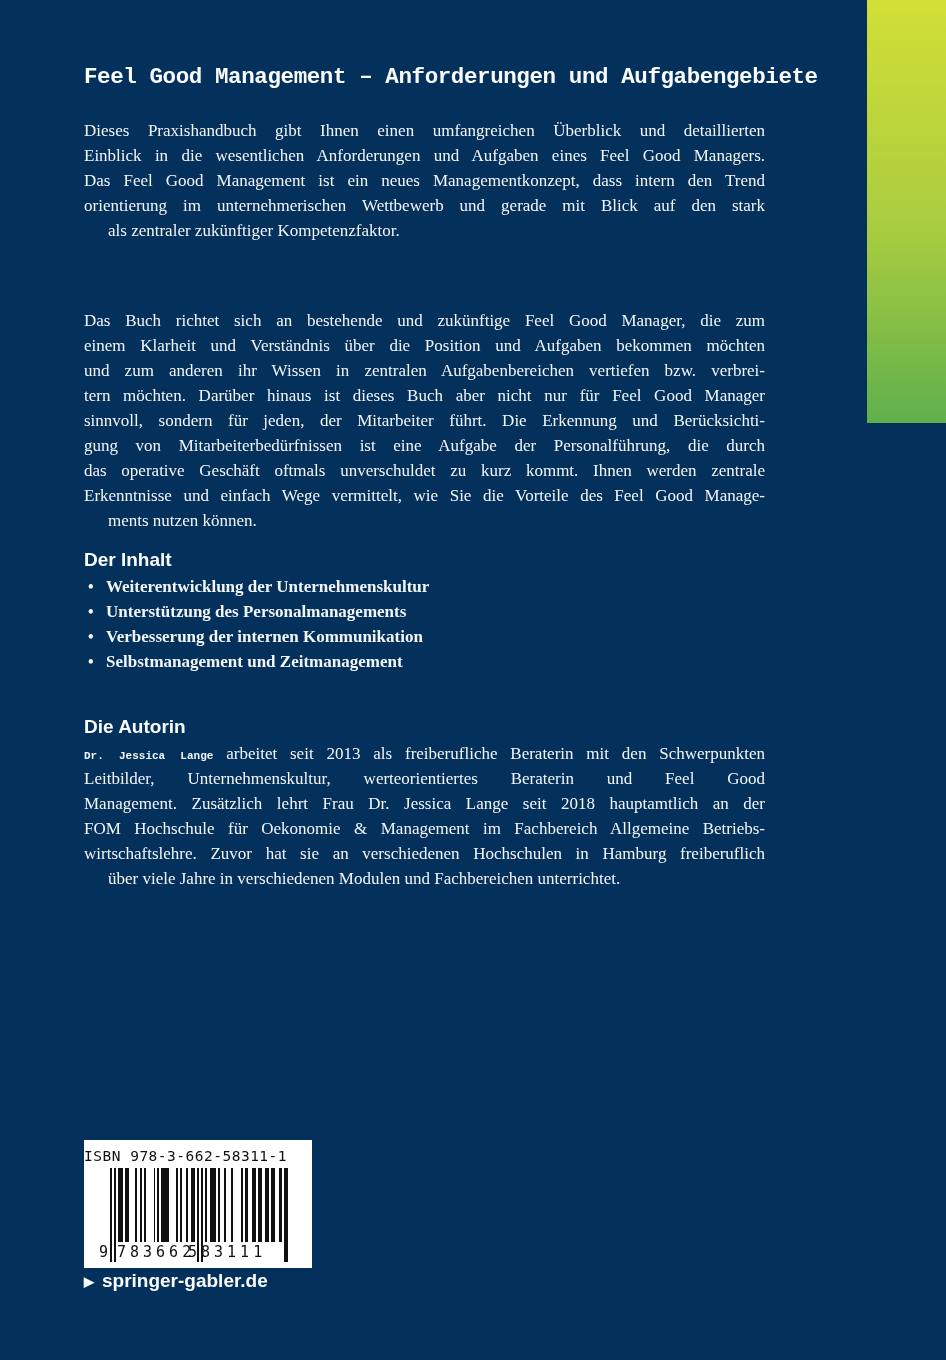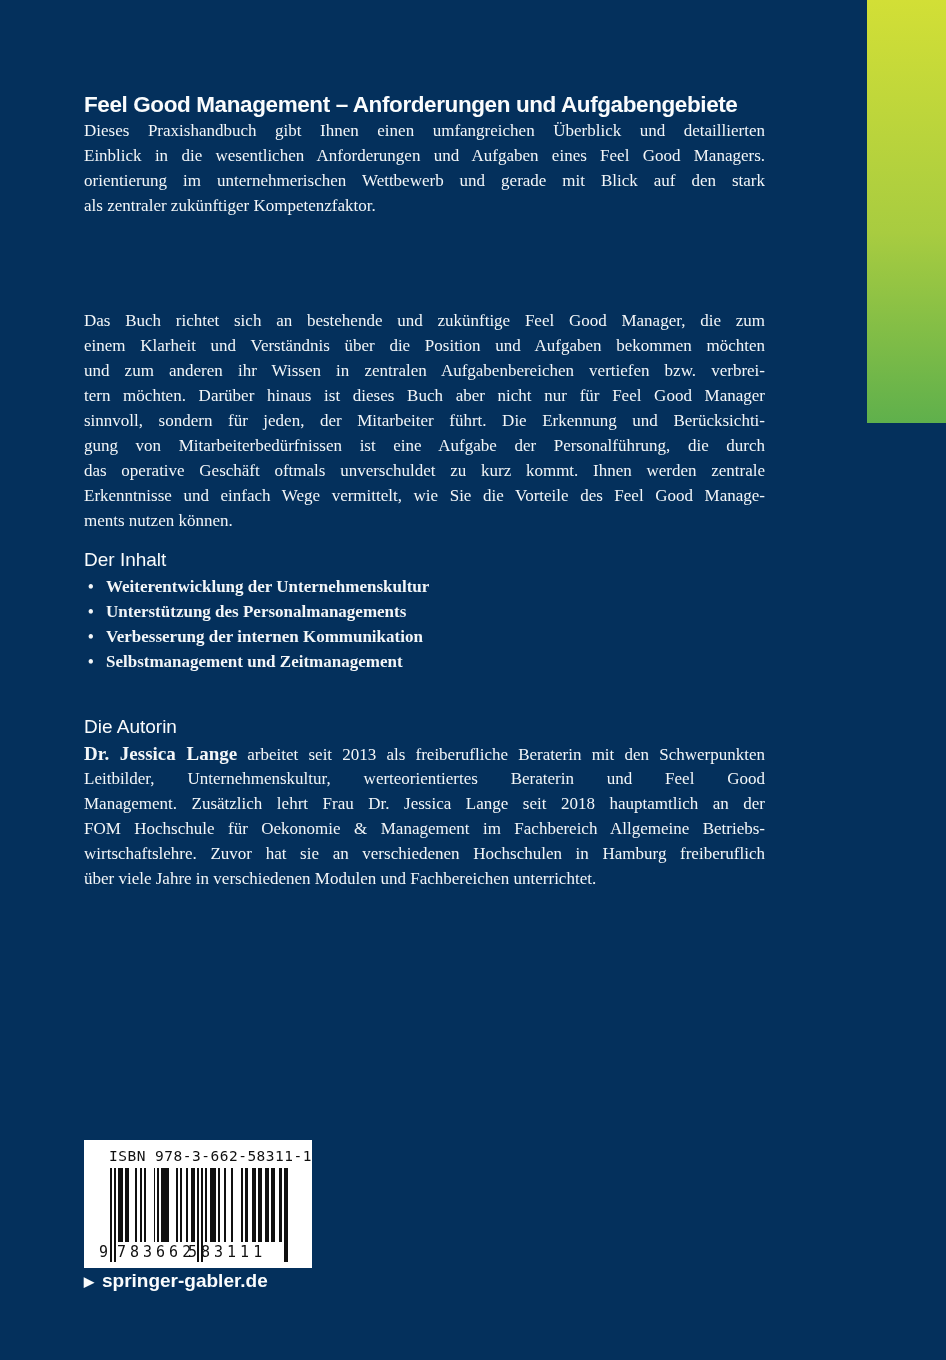--- a/index.html
+++ b/index.html
@@ -12,66 +12,66 @@
     overflow:hidden;
   }
   .accent-stripe {
     position:absolute; top:0; left:867px; width:79px; height:423px;
     background:linear-gradient(to bottom, #d2df36 0%, #a8cc40 55%, #5fb04c 100%);
   }
   .content { position:absolute; left:84px; top:0; width:681px; }
 
   .cover-title {
     position:absolute; top:64px; left:0; width:681px;
-    font-family:Liberation Sans, sans-serif;
+    font-family:Liberation Mono, monospace;
     font-weight:bold; font-size:22.5px; letter-spacing:-0.4px;
-    white-space:nowrap; color:#fafcfd;margin-top:28px;
+    white-space:nowrap; color:#fafcfd;
   }
 
   .para { position:absolute; left:0; width:681px; }
   .para-1 { top:118px; }
   .para-2 { top:308px; }
   .jline {
     font-size:17px; line-height:25px; height:25px;
     text-align:justify; text-align-last:justify;
     white-space:nowrap;
   }
-  .jline.last { text-align-last:left; }
+  .jline.last { text-align-last:left;margin-left:24px; }
 
   .sec-heading {
     position:absolute; left:0;
     font-family:"Liberation Sans", sans-serif;
-    font-weight:normal; font-size:19px; line-height:24px; color:#fafcfd;
+    font-weight:bold; font-size:19px; line-height:24px; color:#fafcfd;
   }
   .heading-inhalt { top:548px; }
   .heading-autorin { top:715px; }
 
   .toc-list { position:absolute; top:574px; left:0; width:681px; list-style:none; }
   .toc-item {
     position:relative; padding-left:22px;
     font-size:17px; line-height:25px; height:25px;font-weight:bold;
   }
   .toc-item::before {
     content:"\2022";
     position:absolute; left:4px; top:0;
     font-size:16px; line-height:25px;
   }
 
   .author-para { position:absolute; top:741px; left:0; width:681px; }
   .author-name {
-    font-family:Liberation Serif, serif;
-    font-weight:bold; font-size:19px;
+    font-family:Liberation Mono, monospace;
+    font-weight:bold; font-size:11px;
   }
 
   .barcode-box {
     position:absolute; left:84px; top:1140px; width:228px; height:128px;
     background:#ffffff; color:#101010;
   }
   .isbn-label {
-    margin-top:6px; text-align:right;
+    margin-top:6px; text-align:left;
     font-family:"DejaVu Sans Mono", monospace;
     font-size:14.5px; letter-spacing:0.5px; line-height:20px;
   }
   .barcode-wrap { position:relative; margin-top:2px; width:228px; height:94px; }
   .barcode-svg { position:absolute; left:26px; top:0; width:180px; height:94px; }
   .bc-digit {
     position:absolute;
     font-family:"DejaVu Sans Mono", monospace;
     font-size:15px; line-height:18px; top:75px;
   }
@@ -92,20 +92,21 @@
 
 <div class="accent-stripe"></div>
 
 <div class="content">
 
   <h1 class="cover-title">Feel Good Management – Anforderungen und Aufgabengebiete</h1>
 
   <div class="para para-1">
       <div class="jline">Dieses Praxishandbuch gibt Ihnen einen umfangreichen Überblick und detaillierten</div>
       <div class="jline">Einblick in die wesentlichen Anforderungen und Aufgaben eines Feel Good Managers.</div>
+      <div class="jline">Das Feel Good Management ist ein neues Managementkonzept, dass intern den Trend</div>
       <div class="jline">orientierung im unternehmerischen Wettbewerb und gerade mit Blick auf den stark</div>
       <div class="jline last">als zentraler zukünftiger Kompetenzfaktor.</div>
     </div>
 
   <div class="para para-2">
       <div class="jline">Das Buch richtet sich an bestehende und zukünftige Feel Good Manager, die zum</div>
       <div class="jline">einem Klarheit und Verständnis über die Position und Aufgaben bekommen möchten</div>
       <div class="jline">und zum anderen ihr Wissen in zentralen Aufgabenbereichen vertiefen bzw. verbrei-</div>
       <div class="jline">tern möchten. Darüber hinaus ist dieses Buch aber nicht nur für Feel Good Manager</div>
       <div class="jline">sinnvoll, sondern für jeden, der Mitarbeiter führt. Die Erkennung und Berücksichti-</div>

